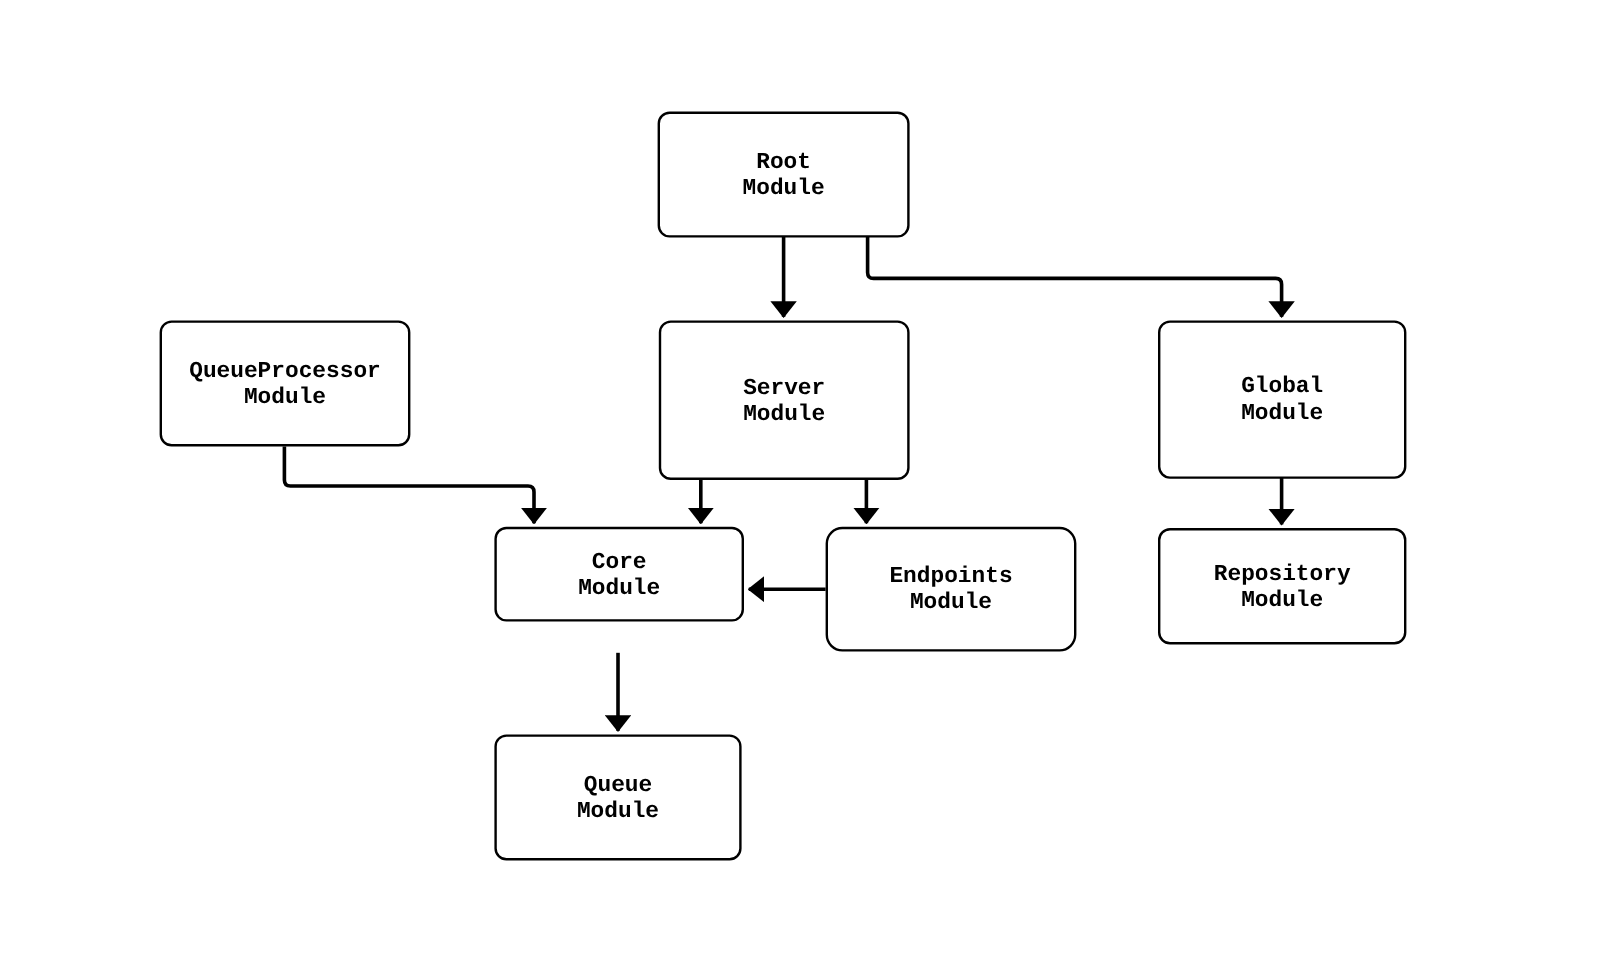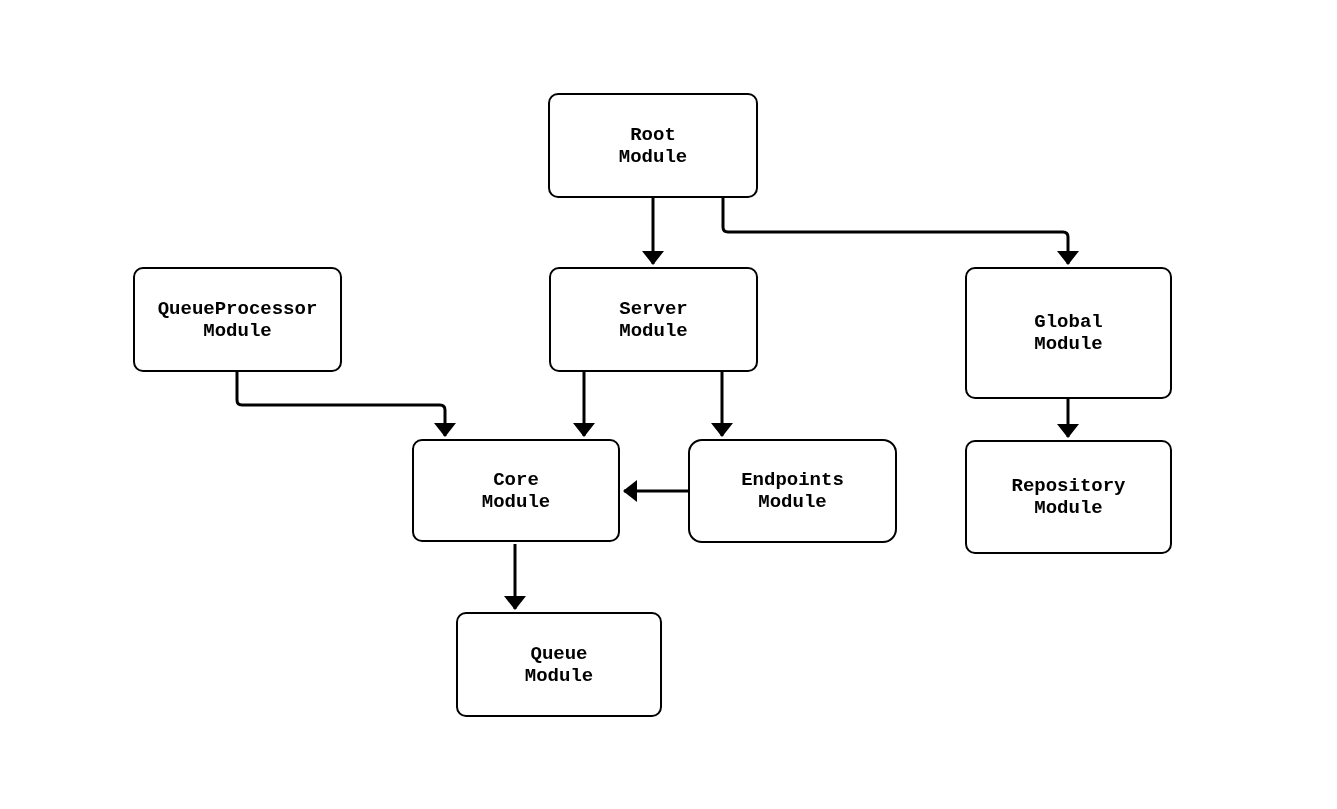--- a/index.html
+++ b/index.html
@@ -40,26 +40,26 @@
   .node .label {
     white-space: pre-line;
     font-weight: bold;
     font-size: 19px;
     line-height: 22px;
     color: #000000;
   }
   
   #n-root          { left: 548px; top:  93px; width: 210px; height: 105px; }
   #n-queueprocessor{ left: 133px; top: 267px; width: 209px; height: 105px; text-align: center; }
-  #n-server        { left: 549px; top: 267px; width: 209px; height: 105px; align-items: center; }
+  #n-server        { left: 549px; top: 267px; width: 209px; height: 133px; align-items: center; }
   #n-global        { left: 965px; top: 267px; width: 207px; height: 132px; }
-  #n-core          { left: 412px; top: 439px; width: 208px; height: 103px; }
+  #n-core          { left: 412px; top: 439px; width: 208px; height: 79px; }
   #n-endpoints     { left: 688px; top: 439px; width: 209px; height: 104px; border-radius: 14px; }
-  #n-repository    { left: 965px; top: 440px; width: 207px; height: 114px; }
-  #n-queue         { left: 412px; top: 612px; width: 206px; height: 105px; margin-left: 44px; }
+  #n-repository    { left: 965px; top: 440px; width: 207px; height: 97px; }
+  #n-queue         { left: 412px; top: 612px; width: 206px; height: 105px; }
 </style>
 </head>
 <body>
 
 <div class="canvas">
 
   <svg class="edges" width="1337" height="809" viewBox="0 0 1337 809" xmlns="http://www.w3.org/2000/svg">
     <defs>
       <marker id="arrow" markerUnits="userSpaceOnUse" viewBox="0 0 14 22" markerWidth="14" markerHeight="22" refX="13" refY="11" orient="auto">
         <path d="M0,0 L14,11 L0,22 Z" fill="#000000"></path>

